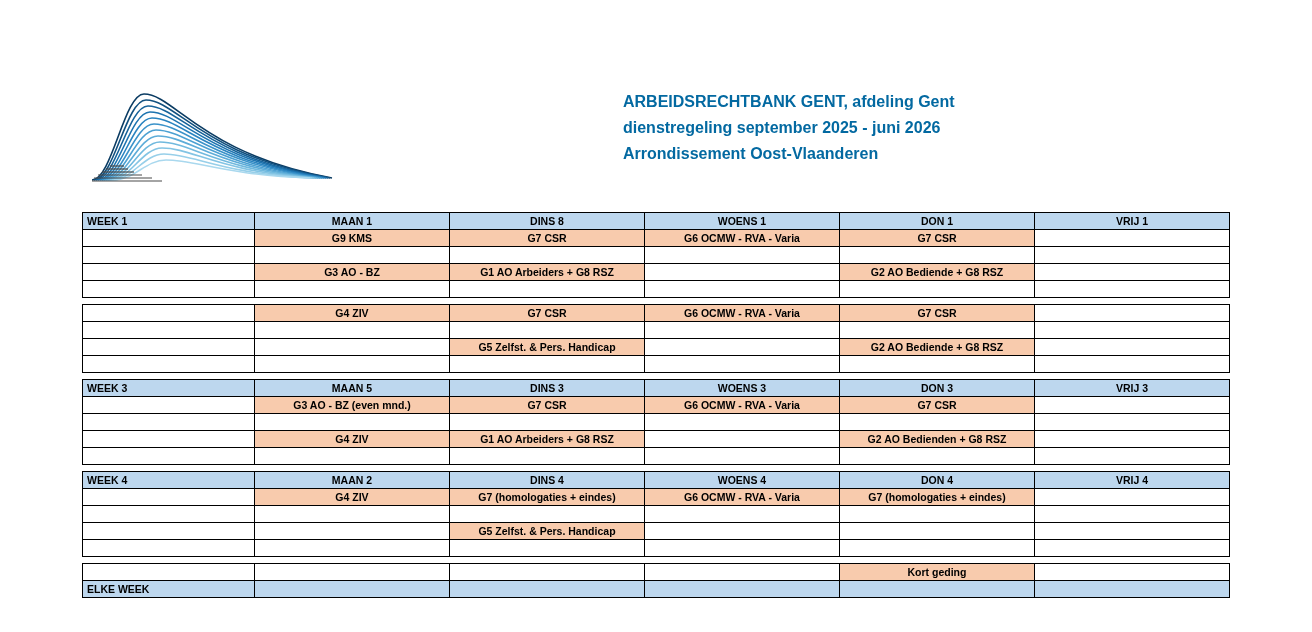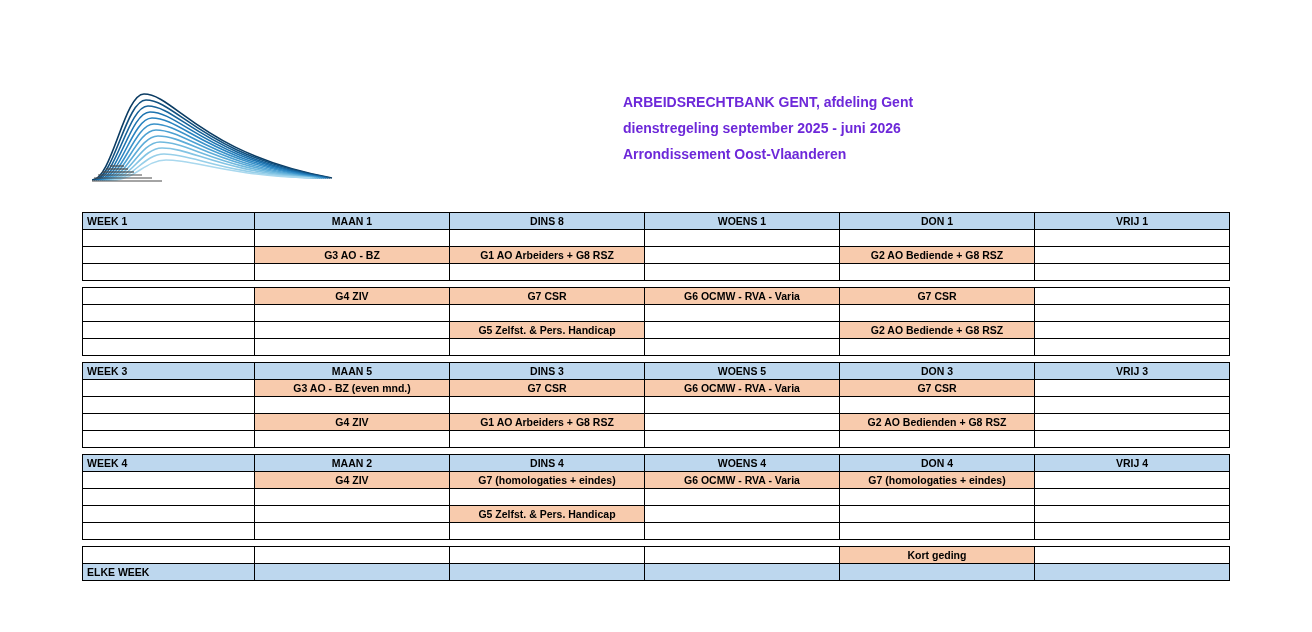--- a/index.html
+++ b/index.html
@@ -33,23 +33,23 @@
   }
   .logo svg { display: block; }
 
   .title-block {
     position: absolute;
     left: 623px;
     top: 89px;
     line-height: 26px;
   }
   .title-line {
-    font-size: 14px;
+    font-size: 16px;
     font-weight: bold;
-    color: #6d28d9;
+    color: #0369a1;
     white-space: nowrap;
   }
 
   
   .schedule {
     position: absolute;
     left: 82px;
     top: 212px;
     width: 1148px;
     border-collapse: collapse;
@@ -141,20 +141,28 @@
       <tr>
         <td class="hdr week-label">WEEK 1</td>
         <td class="hdr">MAAN 1</td>
         <td class="hdr">DINS 8</td>
         <td class="hdr">WOENS 1</td>
         <td class="hdr">DON 1</td>
         <td class="hdr">VRIJ 1</td>
       </tr>
       <tr>
         <td class="blank"></td>
+        <td class="evt">G9 KMS</td>
+        <td class="evt">G7 CSR</td>
+        <td class="evt">G6 OCMW - RVA - Varia</td>
+        <td class="evt">G7 CSR</td>
+        <td class="blank"></td>
+      </tr>
+      <tr>
+        <td class="blank"></td>
         <td class="blank"></td>
         <td class="blank"></td>
         <td class="blank"></td>
         <td class="blank"></td>
         <td class="blank"></td>
       </tr>
       <tr>
         <td class="blank"></td>
         <td class="evt">G3 AO - BZ</td>
         <td class="evt">G1 AO Arbeiders + G8 RSZ</td>
@@ -205,21 +213,21 @@
         <td class="blank"></td>
         <td class="blank"></td>
       </tr>
       <tr>
         <td class="spacer-cell" colspan="6"></td>
       </tr>
       <tr>
         <td class="hdr week-label">WEEK 3</td>
         <td class="hdr">MAAN 5</td>
         <td class="hdr">DINS 3</td>
-        <td class="hdr">WOENS 5</td>
+        <td class="hdr">WOENS 3</td>
         <td class="hdr">DON 3</td>
         <td class="hdr">VRIJ 3</td>
       </tr>
       <tr>
         <td class="blank"></td>
         <td class="evt">G3 AO - BZ (even mnd.)</td>
         <td class="evt">G7 CSR</td>
         <td class="evt">G6 OCMW - RVA - Varia</td>
         <td class="evt">G7 CSR</td>
         <td class="blank"></td>

